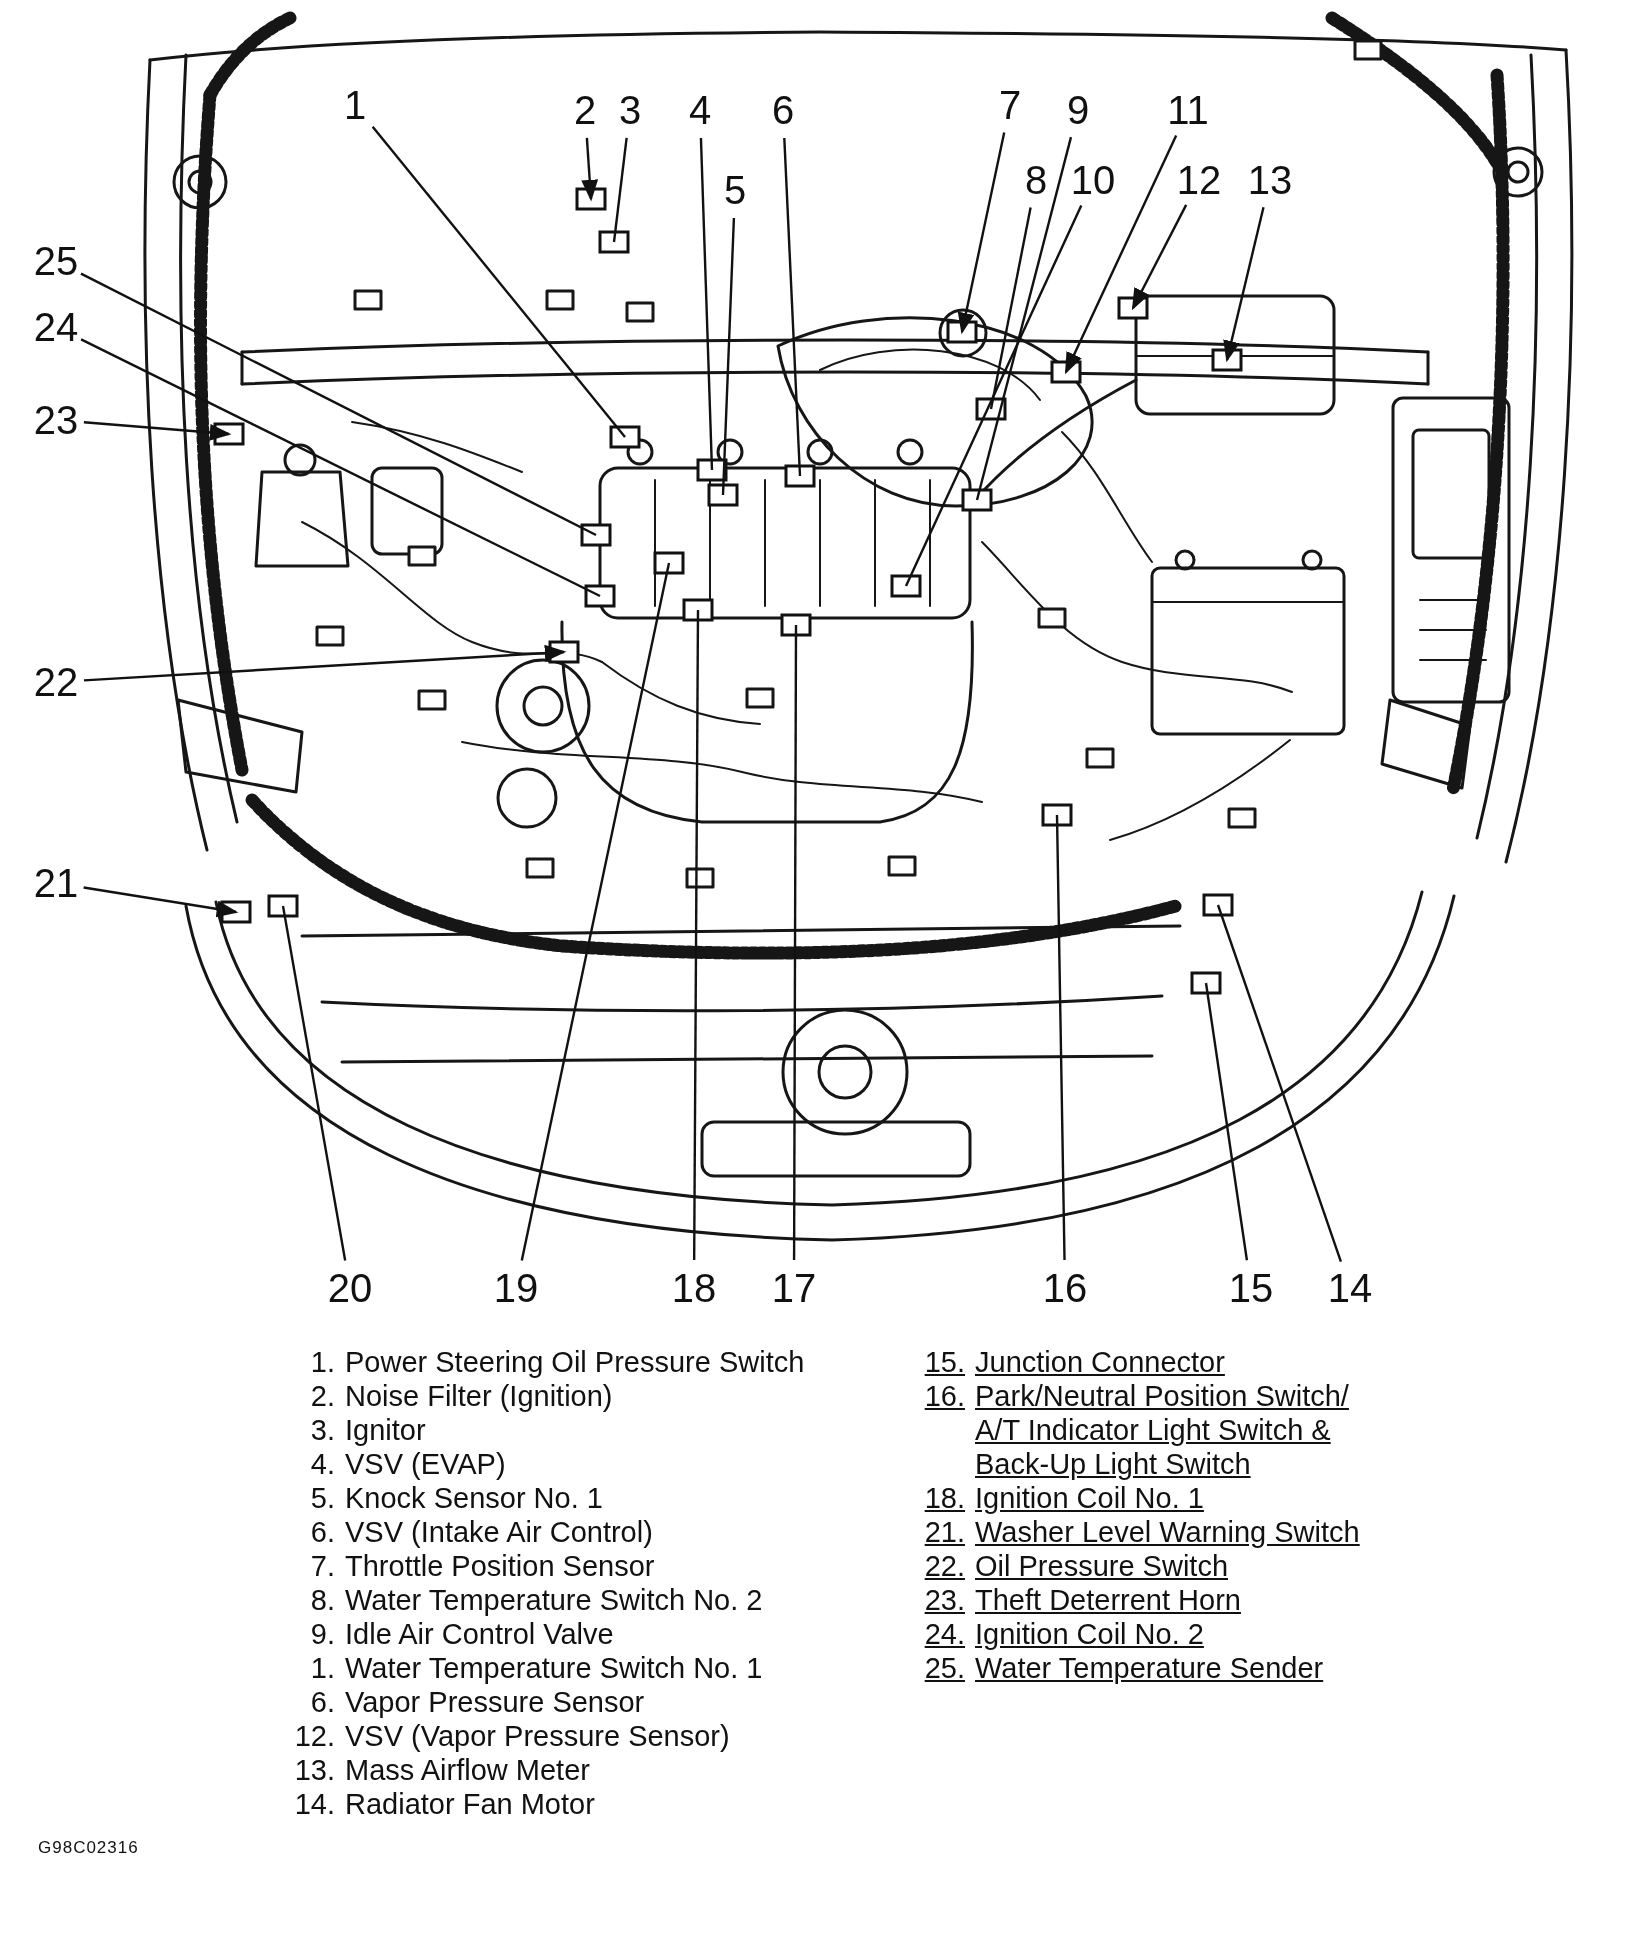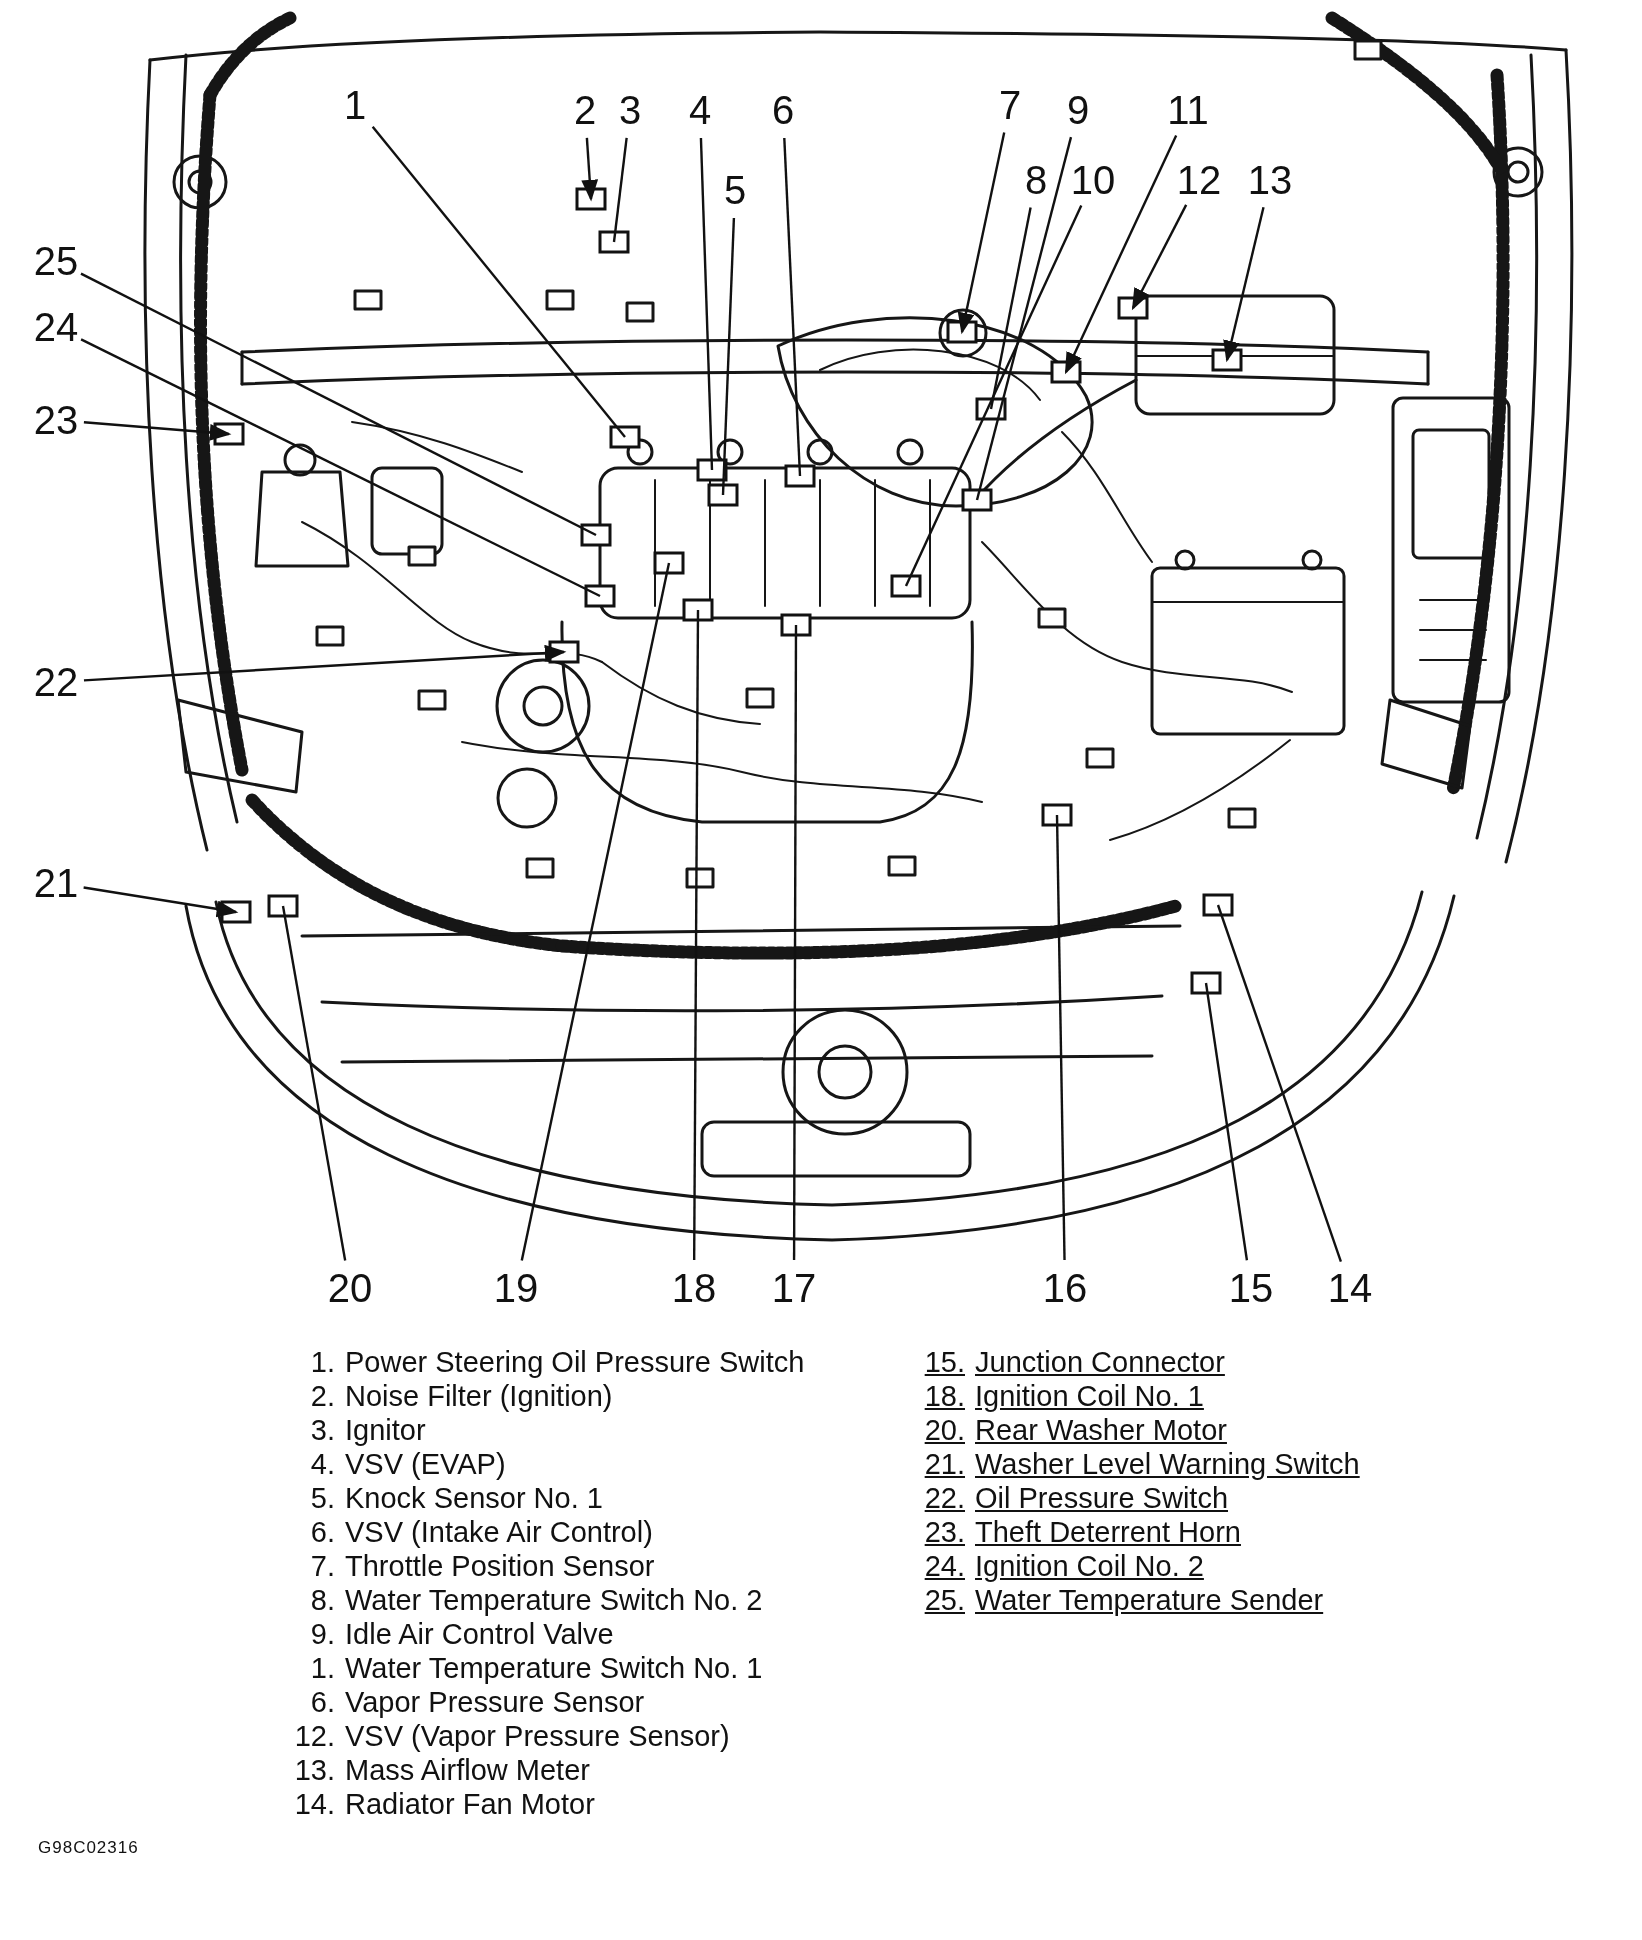--- a/index.html
+++ b/index.html
@@ -302,29 +302,31 @@
         </div>
       </div>
       <div class="legend-col col1">
         <div class="legend-item">
           <span class="legend-num">15.</span>
           <span class="legend-text">
             <div>Junction Connector</div>
           </span>
         </div>
         <div class="legend-item">
+          <span class="legend-num">16.</span>
+          <span class="legend-text">
+            <div>Park/Neutral Position Switch/</div>
+            <div>A/T Indicator Light Switch &amp;</div>
+            <div>Back-Up Light Switch</div>
+          </span>
+        </div>
+        <div class="legend-item">
           <span class="legend-num">18.</span>
           <span class="legend-text">
             <div>Ignition Coil No. 1</div>
-          </span>
-        </div>
-        <div class="legend-item">
-          <span class="legend-num">20.</span>
-          <span class="legend-text">
-            <div>Rear Washer Motor</div>
           </span>
         </div>
         <div class="legend-item">
           <span class="legend-num">21.</span>
           <span class="legend-text">
             <div>Washer Level Warning Switch</div>
           </span>
         </div>
         <div class="legend-item">
           <span class="legend-num">22.</span>

